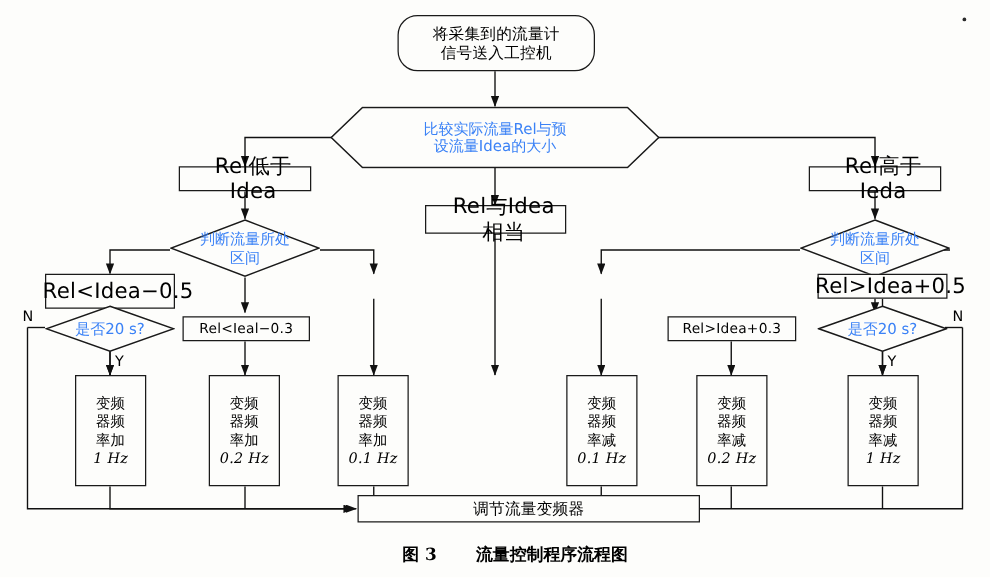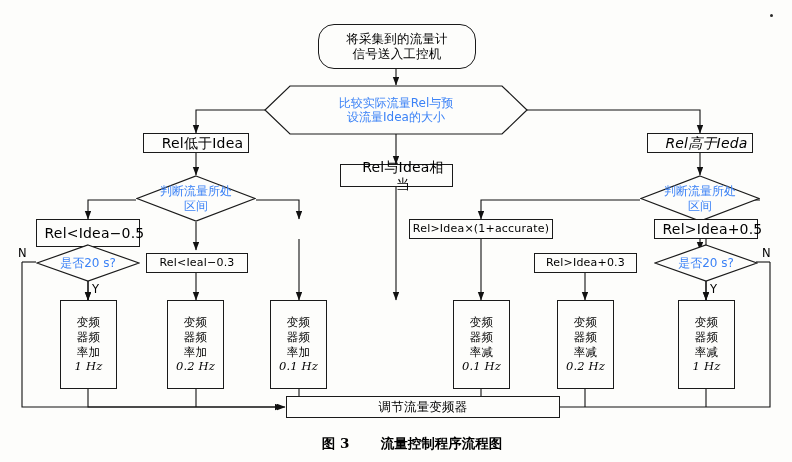--- a/index.html
+++ b/index.html
@@ -41,21 +41,21 @@
   .term {
     border-radius: 16px;
     font-size: 12.5px;
     padding: 2px 6px;
   }
   .proc {
     font-size: 12.5px;
     padding: 1px 4px;
   }
   .small {
-    font-size: 14px;
+    font-size: 17px;
     padding-left: 17px;
   }
   .tiny {
     font-size: 11px;
   }
   .freq {
     font-size: 11.5px;
     line-height: 1.3;
   }
   .freq i {
@@ -171,55 +171,54 @@
       <path d="M196,389 L196,407"></path>
       <path d="M299,389 L299,407"></path>
       <path d="M481,389 L481,407 L516,407"></path>
       <path d="M585,389 L585,407"></path>
       <path d="M706,389 L706,407"></path>
       <path d="M283,407 L285,407" marker-end="url(#arrow)"></path>
       <path d="M518,407 L516,407" marker-end="url(#arrow)"></path>
     </g>
   </svg>
 
-  <div class="node term" style="left:318px; top:12px; width:158px; height:45px;margin-top:12px;">将采集到的流量计
+  <div class="node term" style="left:318px; top:12px; width:158px; height:45px;">将采集到的流量计
 信号送入工控机</div>
 
   <div class="diamond-wrap" style="left:264px; top:85px; width:264px; height:50px;">
     <svg class="dshape" viewBox="0 0 264 50" xmlns="http://www.w3.org/2000/svg">
       <polygon points="26,1 238,1 263,25 238,49 26,49 1,25" fill="#fdfdfb" stroke="#1a1a1a" stroke-width="1.2"></polygon>
     </svg>
     <div class="dtext">比较实际流量Rel与预
 设流量Idea的大小</div>
   </div>
 
   <div class="node proc small" style="left:143px; top:133px; width:106px; height:20px;">Rel低于Idea</div>
   <div class="node proc small" style="left:340px; top:164px; width:113px; height:23px;">Rel与Idea相当</div>
-  <div class="node proc small" style="left:647px; top:133px; width:106px; height:20px;font-style:italic;">Rel高于Ieda</div>
+  <div class="node proc small" style="left:647px; top:133px; width:106px; height:20px;">Rel高于Ieda</div>
 
   <div class="diamond-wrap" style="left:136px; top:175px; width:120px; height:47px;">
     <svg class="dshape" viewBox="0 0 120 47" xmlns="http://www.w3.org/2000/svg">
       <polygon points="60,1 119,23.5 60,46 1,23.5" fill="#fdfdfb" stroke="#1a1a1a" stroke-width="1.2"></polygon>
     </svg>
     <div class="dtext tiny">判断流量所处
 区间</div>
   </div>
 
   <div class="diamond-wrap" style="left:640px; top:175px; width:120px; height:47px;">
     <svg class="dshape" viewBox="0 0 120 47" xmlns="http://www.w3.org/2000/svg">
       <polygon points="60,1 119,23.5 60,46 1,23.5" fill="#fdfdfb" stroke="#1a1a1a" stroke-width="1.2"></polygon>
     </svg>
     <div class="dtext tiny">判断流量所处
 区间</div>
   </div>
 
   <div class="node proc small" style="left:36px; top:219px; width:104px; height:28px;">Rel&lt;Idea−0.5</div>
   <div class="node proc tiny" style="left:146px; top:253px; width:102px; height:20px;">Rel&lt;Ieal−0.3</div>
 
-  <div class="node proc tiny" style="left:409px; top:219px; width:144px; height:20px;">Rel&gt;Idea×(1+accurate)</div>
   <div class="node proc tiny" style="left:534px; top:253px; width:103px; height:20px;">Rel&gt;Idea+0.3</div>
   <div class="node proc small" style="left:654px; top:219px; width:104px; height:20px;">Rel&gt;Idea+0.5</div>
 
   <div class="diamond-wrap" style="left:36px; top:244px; width:104px; height:38px;">
     <svg class="dshape" viewBox="0 0 104 38" xmlns="http://www.w3.org/2000/svg">
       <polygon points="52,1 103,19 52,37 1,19" fill="#fdfdfb" stroke="#1a1a1a" stroke-width="1.2"></polygon>
     </svg>
     <div class="dtext tiny">是否20 s?</div>
   </div>
 

